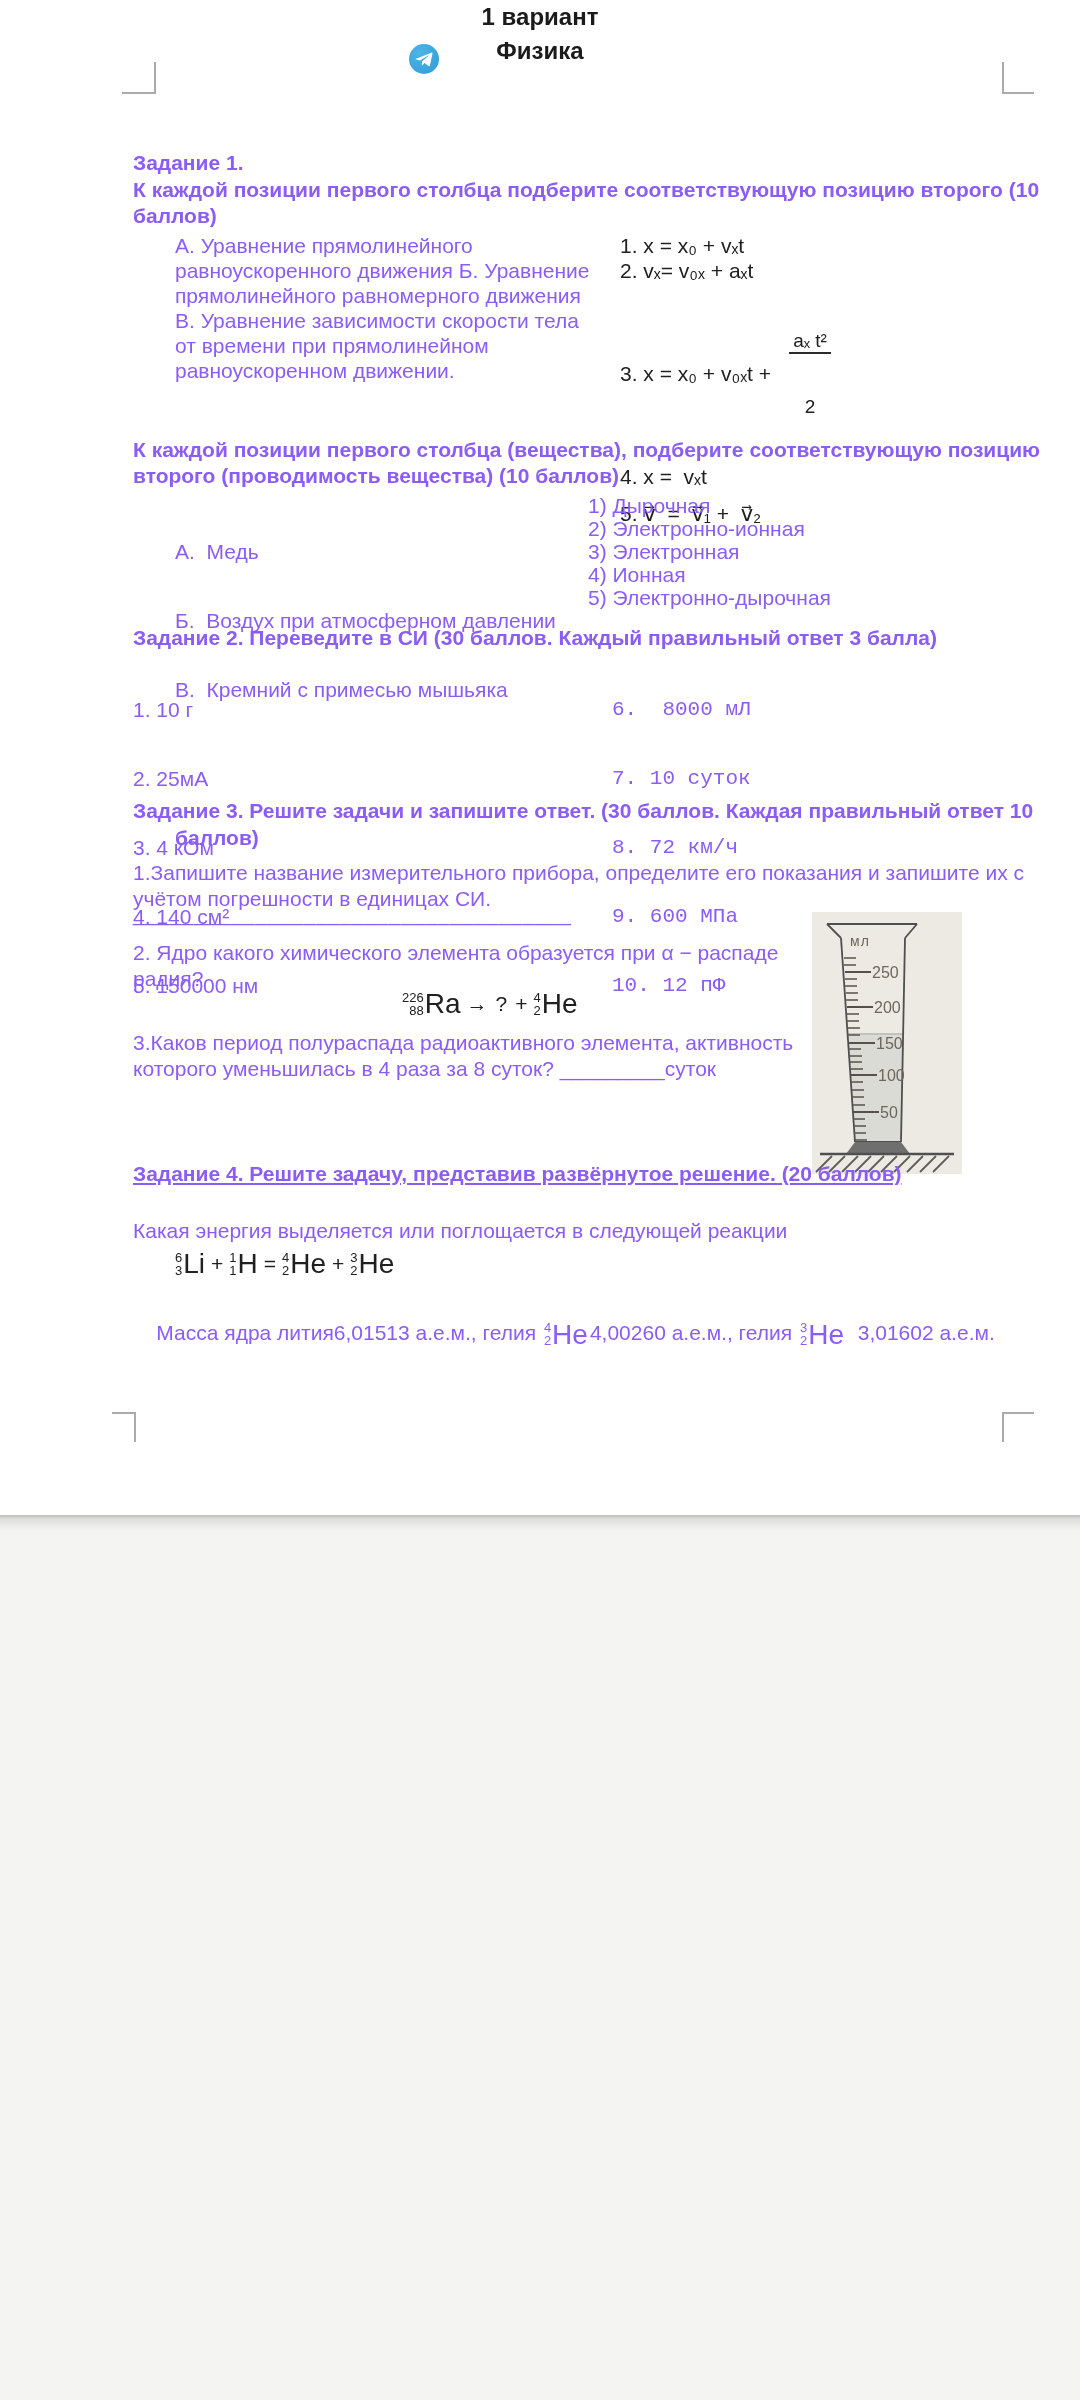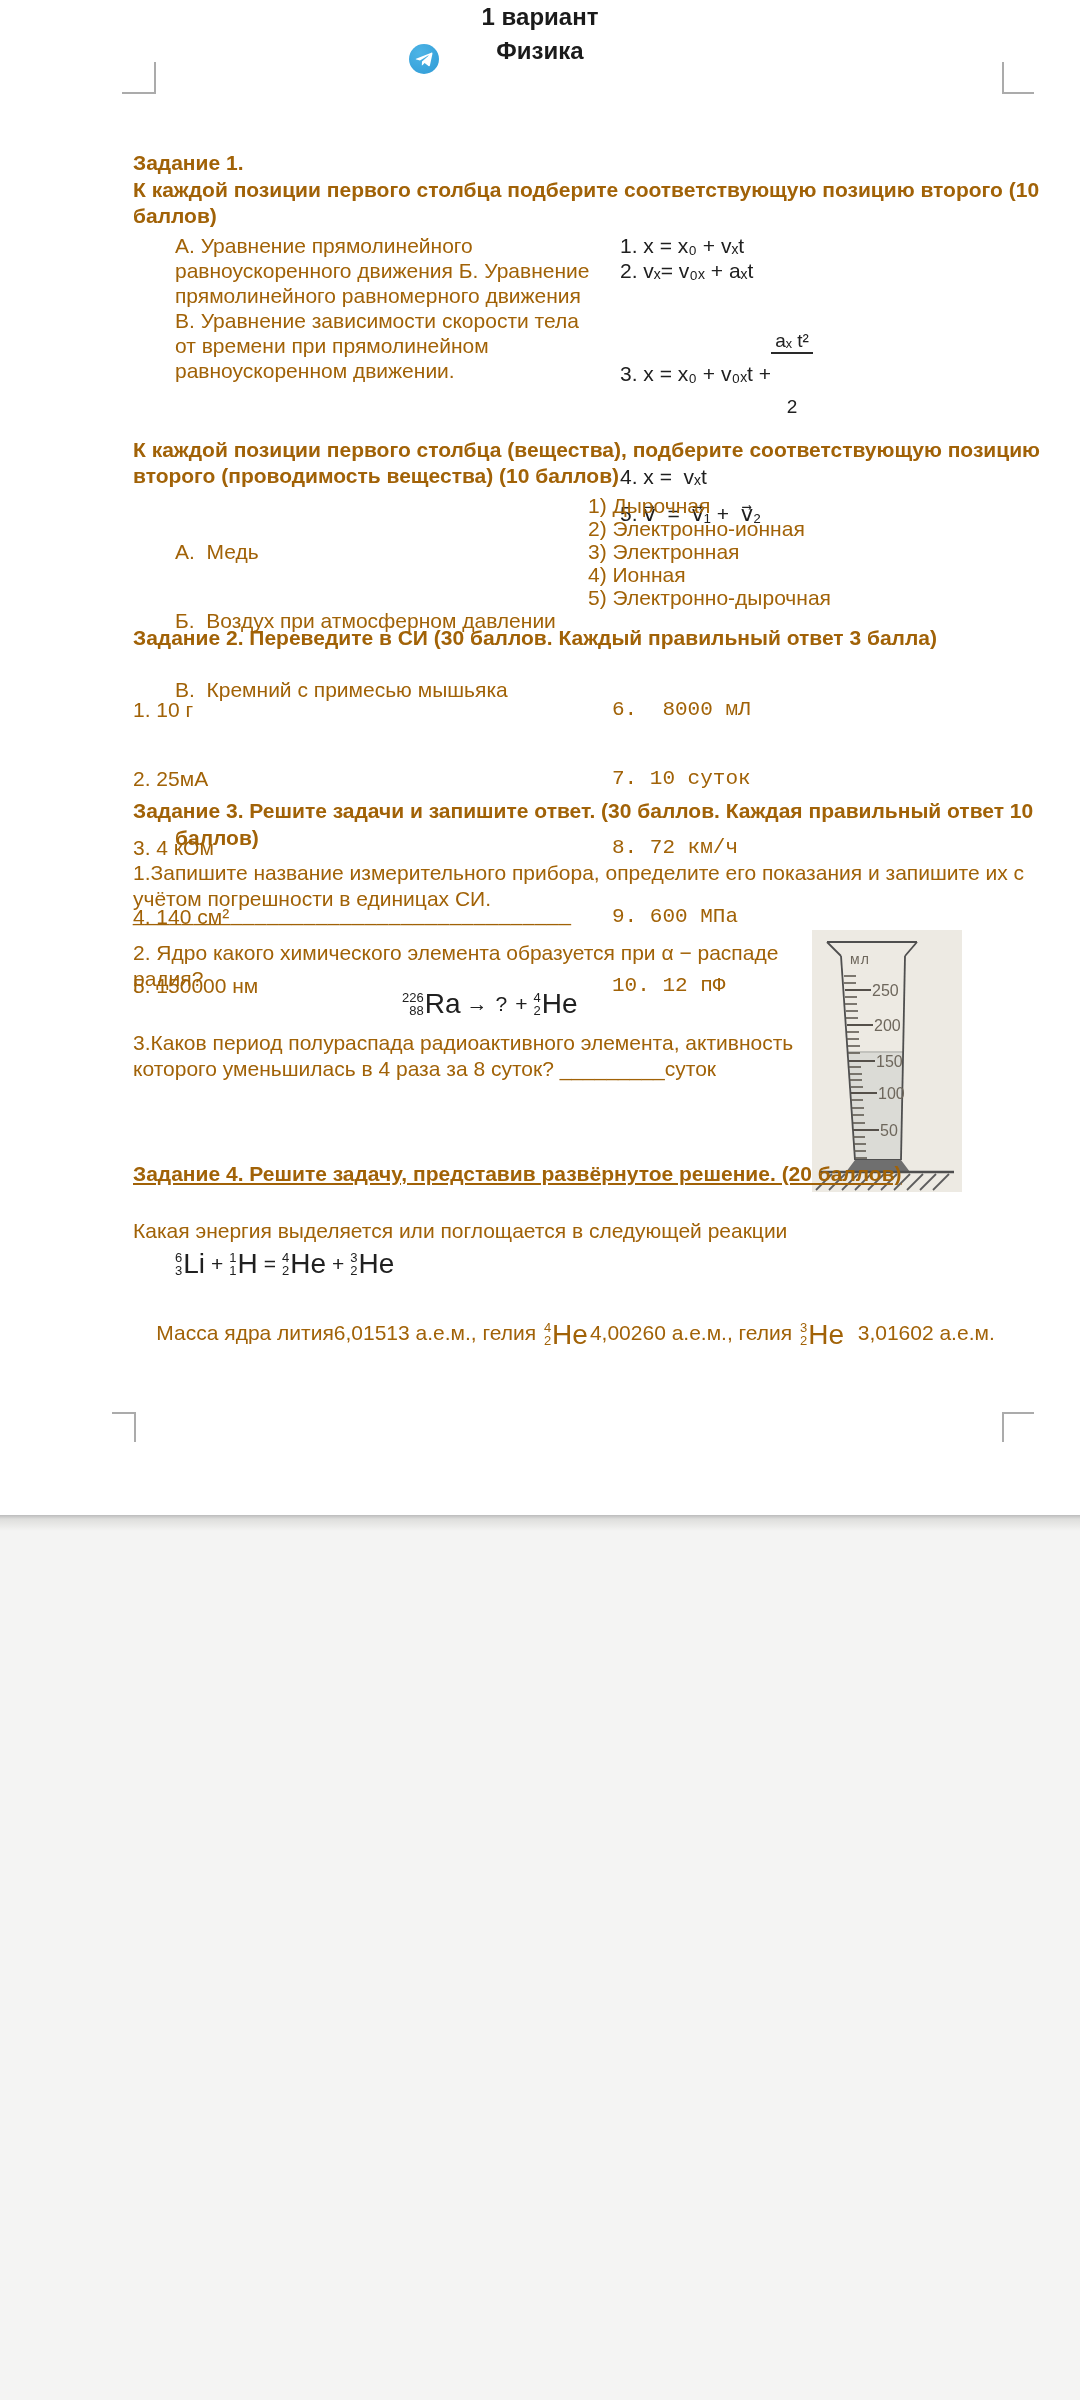--- a/index.html
+++ b/index.html
@@ -5,21 +5,21 @@
   html,body{margin:0;padding:0;}
   body{
     width:1080px;height:2400px;position:relative;overflow:hidden;
     background:#f4f4f3;
     font-family:"Liberation Sans","DejaVu Sans",sans-serif;
     color:#202020;
   }
   .page{position:absolute;left:0;top:0;width:1080px;height:1515px;background:#ffffff;}
   .abs{position:absolute;}
   .b{font-weight:700;}
-  .txt{font-size:21px;line-height:26px;color:#a16207;}
+  .txt{font-size:21px;line-height:26px;color:#8b5cf6;}
   .tight{line-height:23px;}
   .pre{white-space:pre-wrap;}
 
   
   .crop{position:absolute;}
   .crop-tl{left:122px;top:62px;width:32px;height:30px;border-right:2px solid #ababab;border-bottom:2px solid #ababab;}
   .crop-tr{left:1002px;top:62px;width:30px;height:30px;border-left:2px solid #ababab;border-bottom:2px solid #ababab;}
   .crop-bl{left:112px;top:1412px;width:22px;height:28px;border-right:2px solid #ababab;border-top:2px solid #ababab;}
   .crop-br{left:1002px;top:1412px;width:30px;height:28px;border-left:2px solid #ababab;border-top:2px solid #ababab;}
 
@@ -30,21 +30,21 @@
 
   .hdr{left:0;top:90px;width:1080px;text-align:center;font-weight:700;font-size:24px;line-height:34px;color:#1b1b1b;}
 
   .t1-title{left:133px;top:150px;}
   .t1-intro{left:133px;top:177px;width:935px;}
   .m1-left{left:175px;top:233px;width:420px;line-height:25px;}
   .m1-right{left:620px;top:233px;}
   .eq{font-size:21px;line-height:25px;white-space:pre-wrap;}
   .eq3{margin:5px 0;display:flex;align-items:center;}
   .eq5{margin-top:12px;}
-  .frac{display:inline-block;vertical-align:middle;text-align:center;margin-left:0;font-size:19px;line-height:21px;}
+  .frac{display:inline-block;vertical-align:middle;text-align:center;margin-left:18px;font-size:19px;line-height:21px;}
   .fnum{display:block;border-bottom:2px solid #2a2a2a;padding:0 4px 1px;}
   .fden{display:block;}
 
   .m2-intro{left:133px;top:437px;width:935px;}
   .m2-left{left:175px;top:494px;}
   .m2-right{left:588px;top:494px;}
 
   .t2-title{left:133px;top:625px;}
   .t2-left{left:133px;top:652px;}
   .t2-right{left:612px;top:652px;font-family:Liberation Mono, monospace;}
@@ -62,21 +62,21 @@
   .t4-mass{left:133px;top:1294px;width:945px;}
 
   
   .nuc{display:inline-flex;align-items:center;vertical-align:middle;margin:0 2px;}
   .nuc .scr{display:inline-flex;flex-direction:column;align-items:flex-end;
             font-size:13px;line-height:13px;margin-right:1px;}
   .nuc .sym{font-size:28px;line-height:21px;}
   .fline{font-size:21px;line-height:27px;white-space:pre-wrap;display:flex;align-items:center;flex-wrap:wrap;}
   .fline > span.op{margin:0 4px;}
 
-  .photo{left:812px;top:912px;width:150px;height:262px;margin-top:18px;}
+  .photo{left:812px;top:912px;width:150px;height:262px;}
 
   .footer{position:absolute;left:0;top:1515px;width:1080px;height:885px;
           background:linear-gradient(180deg,#bcbcbc 0px,#dededc 4px,#f4f4f3 16px,#f4f4f3 100%);}
 </style>
 </head>
 <body>
 
 <div class="page">
 
   <div class="crop crop-tl"></div>

